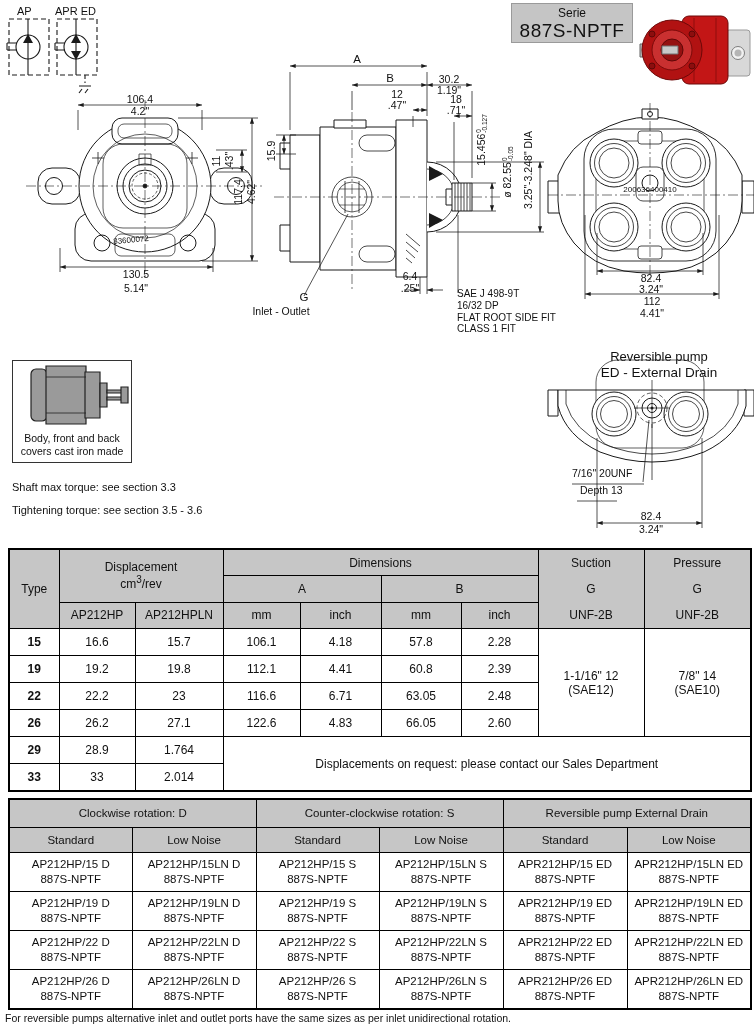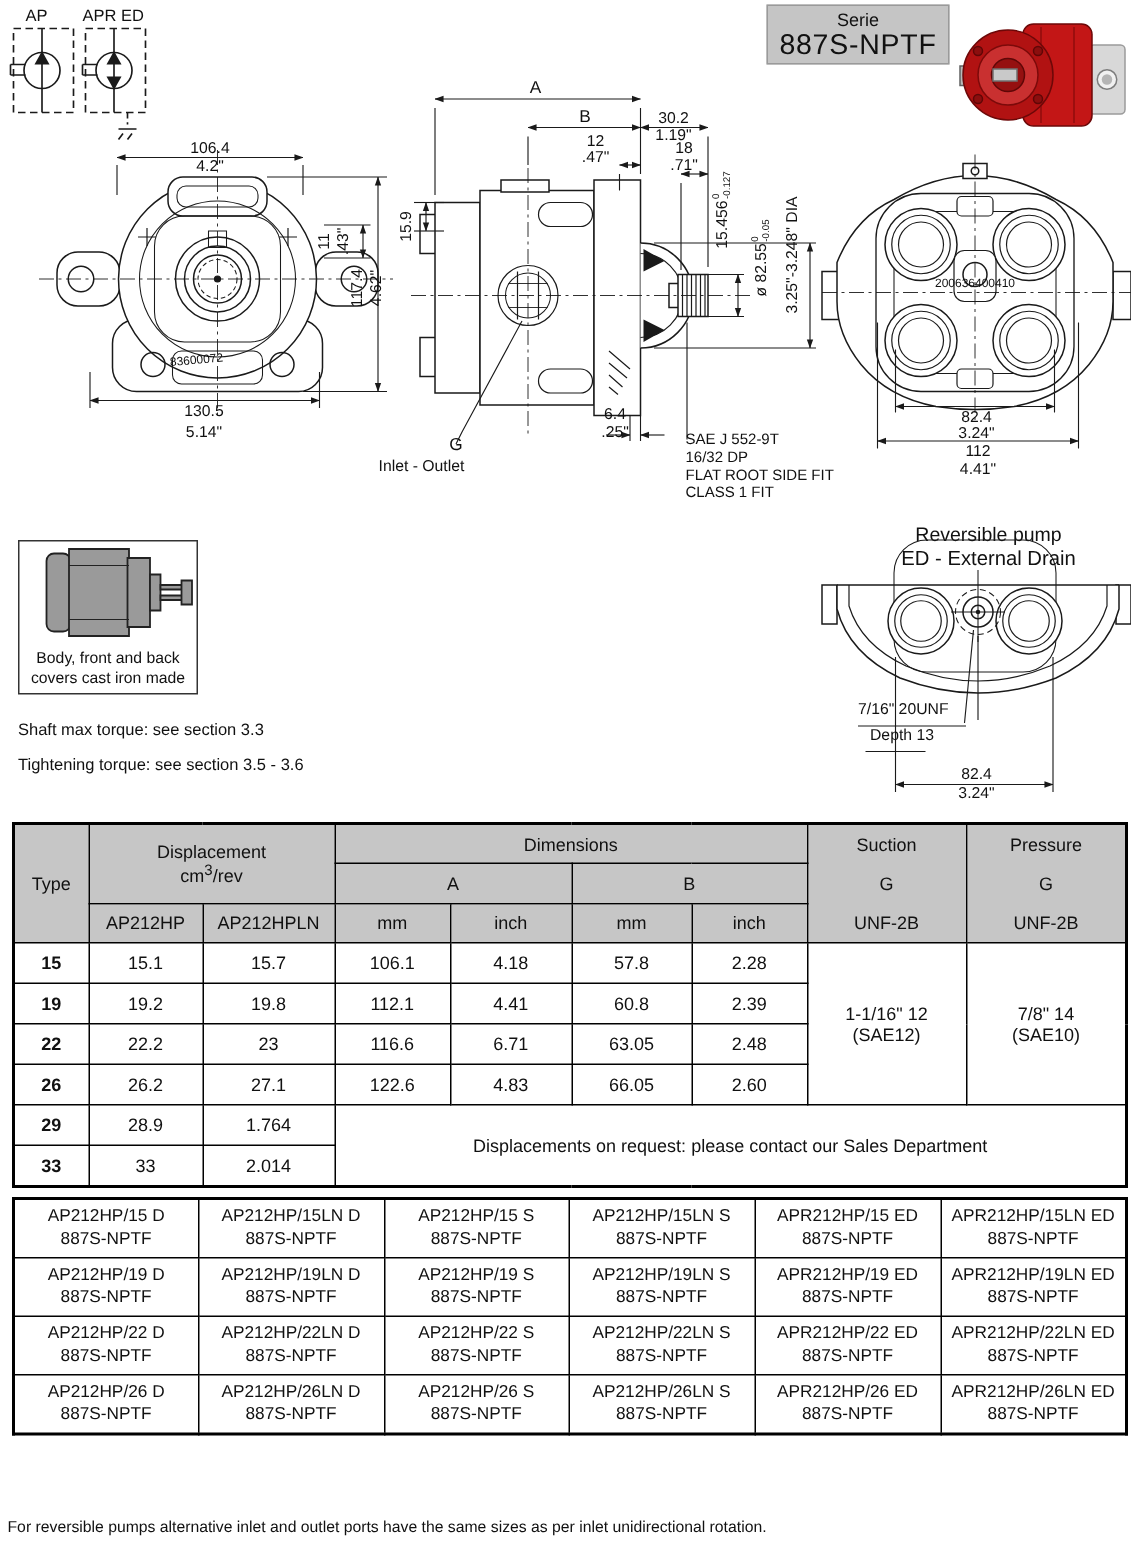--- a/index.html
+++ b/index.html
@@ -235,21 +235,21 @@
 <div class="vlab" style="left:508px;top:172px"><span>ø 82.55</span><span class="tol">
       <i>0</i>
       <i>-0.05</i>
     </span></div>
 <div class="vlab" style="left:528px;top:170px">3.25"-3.248" DIA</div>
 <div class="lab" style="left:410px;top:276px">6.4</div>
 <div class="lab" style="left:410px;top:288px">.25"</div>
 <div class="lab big" style="left:304px;top:297px">G</div>
 <div class="lab" style="left:281px;top:311px">Inlet - Outlet</div>
 <div class="tl" style="left:457px;top:288px;font-size:10px;line-height:11.8px">
-  <div>SAE J 552-9T</div>
+  <div>SAE J 498-9T</div>
   <div>16/32 DP</div>
   <div>FLAT ROOT SIDE FIT</div>
   <div>CLASS 1 FIT</div>
 </div>
 
 <svg class="abs" style="left:548px;top:103px" width="206" height="212" viewBox="0 0 206 212">
   <g stroke="#1a1a1a" fill="#fff" stroke-width="1">
     <rect x="0" y="78" width="12" height="32"></rect>
     <rect x="194" y="78" width="12" height="32"></rect>
     <path d="M10,98 L10,72 Q22,42 48,30 Q75,14 102,14 Q129,14 156,30 Q182,42 194,72 L194,98 Q194,120 178,140 Q160,162 128,168 Q102,172 76,168 Q44,162 26,140 Q10,120 10,98 Z"></path>
@@ -393,21 +393,21 @@
   <tr class="hrow">
     <th>AP212HP</th>
     <th>AP212HPLN</th>
     <th>mm</th>
     <th>inch</th>
     <th>mm</th>
     <th>inch</th>
   </tr>
   <tr>
     <td class="typecol">15</td>
-    <td>15.1</td>
+    <td>16.6</td>
     <td>15.7</td>
     <td>106.1</td>
     <td>4.18</td>
     <td>57.8</td>
     <td>2.28</td>
     <td rowspan="4">
       <div>1-1/16" 12</div>
           <div>(SAE12)</div>
     </td>
     <td rowspan="4">
@@ -459,20 +459,33 @@
 <table class="ord">
   <colgroup>
     <col style="width:123px">
       <col style="width:124px">
       <col style="width:123px">
     <col style="width:124px">
       <col style="width:124px">
       <col style="width:124px">
   </colgroup>
   <tbody>
+      <tr class="g">
+    <th colspan="2">Clockwise rotation: D</th>
+    <th colspan="2">Counter-clockwise rotation: S</th>
+    <th colspan="2">Reversible pump External Drain</th>
+  </tr>
+  <tr class="sub">
+    <th>Standard</th>
+    <th>Low Noise</th>
+    <th>Standard</th>
+    <th>Low Noise</th>
+    <th>Standard</th>
+    <th>Low Noise</th>
+  </tr>
   <tr>
     <td>
           <div>AP212HP/15 D</div>
           <div>887S-NPTF</div>
         </td>
     <td>
           <div>AP212HP/15LN D</div>
           <div>887S-NPTF</div>
         </td>
     <td>

